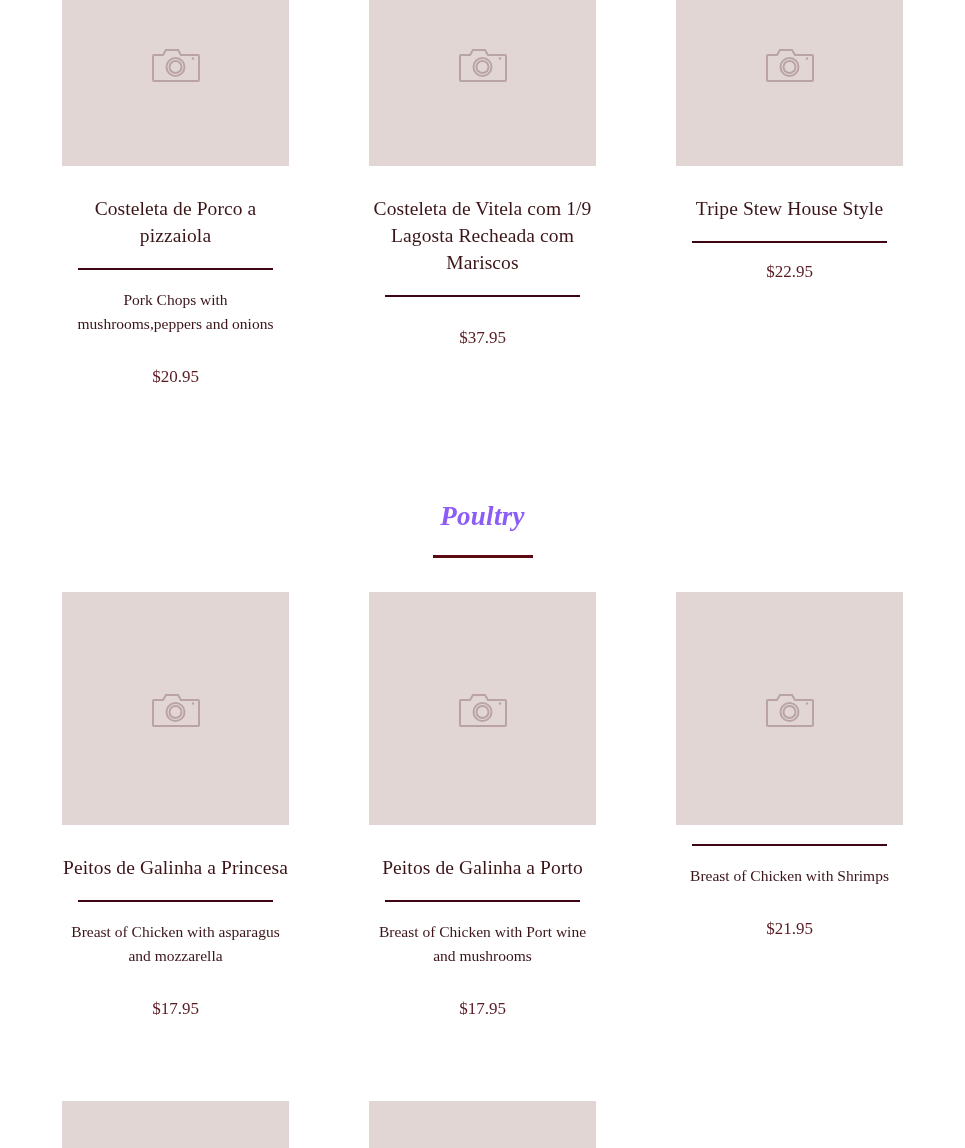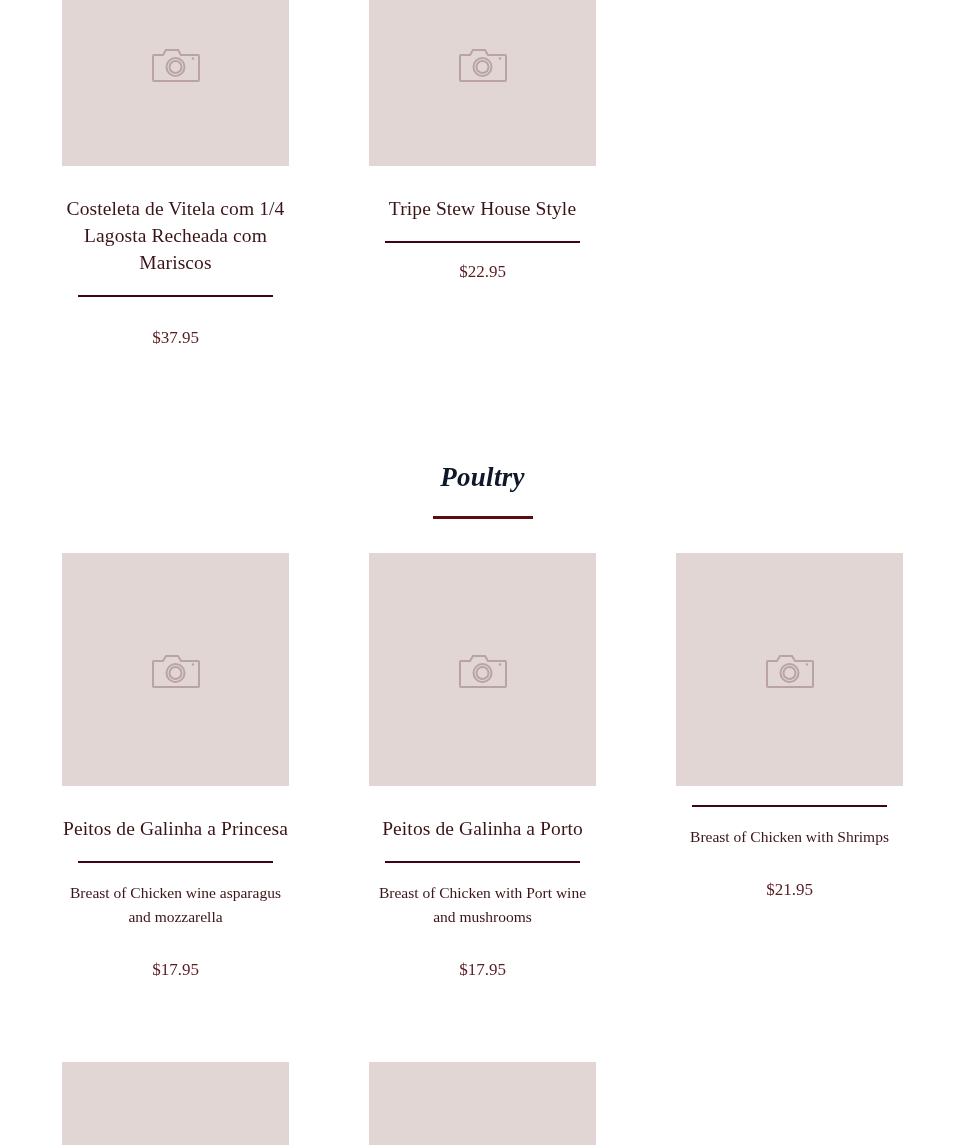--- a/index.html
+++ b/index.html
@@ -95,54 +95,70 @@
     text-align: center;
     margin-top: 110px;
   }
 
   .section-title {
     font-family: "Liberation Serif", "DejaVu Serif", serif;
     font-style: italic;
     font-weight: bold;
     font-size: 27px;
     line-height: 34px;
-    color: #0f172a;
+    color: #8b5cf6;
     letter-spacing: 0.3px;
   }
 
   .section-rule {
     width: 100px;
     height: 3px;
     background: #5c0a12;
     margin: 22px auto 0 auto;
   }
 
   .row-gap { height: 34px; }
   .row-gap-lg { height: 80px; }
 </style>
 </head>
 <body>
 
 <div class="page">
 
   <div class="menu-row">
 
-
     <div class="menu-item">
       <div class="item-image clip-top">
         <span class="camera-icon">
           <svg width="48" height="40" viewBox="0 0 48 40" fill="none" stroke="#b9a3a3" stroke-width="2">
             <path d="M2 11h9l3-5h12l3 5h17a1 1 0 0 1 1 1v24a1 1 0 0 1-1 1H2a1 1 0 0 1-1-1V12a1 1 0 0 1 1-1z"></path>
             <circle cx="23.5" cy="23" r="9"></circle>
             <circle cx="23.5" cy="23" r="6"></circle>
             <circle cx="41" cy="14.5" r="1.2" fill="#b9a3a3" stroke="none"></circle>
           </svg>
         </span>
       </div>
-      <div class="item-title">Costeleta de Vitela com 1/4 Lagosta Recheada com Mariscos</div>
+      <div class="item-title">Costeleta de Porco a pizzaiola</div>
+      <div class="item-divider"></div>
+      <div class="item-desc">Pork Chops with mushrooms,peppers and onions</div>
+      <div class="item-price">$20.95</div>
+    </div>
+
+    <div class="menu-item">
+      <div class="item-image clip-top">
+        <span class="camera-icon">
+          <svg width="48" height="40" viewBox="0 0 48 40" fill="none" stroke="#b9a3a3" stroke-width="2">
+            <path d="M2 11h9l3-5h12l3 5h17a1 1 0 0 1 1 1v24a1 1 0 0 1-1 1H2a1 1 0 0 1-1-1V12a1 1 0 0 1 1-1z"></path>
+            <circle cx="23.5" cy="23" r="9"></circle>
+            <circle cx="23.5" cy="23" r="6"></circle>
+            <circle cx="41" cy="14.5" r="1.2" fill="#b9a3a3" stroke="none"></circle>
+          </svg>
+        </span>
+      </div>
+      <div class="item-title">Costeleta de Vitela com 1/9 Lagosta Recheada com Mariscos</div>
       <div class="item-divider"></div>
       <div class="item-price">$37.95</div>
     </div>
 
     <div class="menu-item">
       <div class="item-image clip-top">
         <span class="camera-icon">
           <svg width="48" height="40" viewBox="0 0 48 40" fill="none" stroke="#b9a3a3" stroke-width="2">
             <path d="M2 11h9l3-5h12l3 5h17a1 1 0 0 1 1 1v24a1 1 0 0 1-1 1H2a1 1 0 0 1-1-1V12a1 1 0 0 1 1-1z"></path>
             <circle cx="23.5" cy="23" r="9"></circle>
@@ -173,21 +189,21 @@
           <svg width="48" height="40" viewBox="0 0 48 40" fill="none" stroke="#b9a3a3" stroke-width="2">
             <path d="M2 11h9l3-5h12l3 5h17a1 1 0 0 1 1 1v24a1 1 0 0 1-1 1H2a1 1 0 0 1-1-1V12a1 1 0 0 1 1-1z"></path>
             <circle cx="23.5" cy="23" r="9"></circle>
             <circle cx="23.5" cy="23" r="6"></circle>
             <circle cx="41" cy="14.5" r="1.2" fill="#b9a3a3" stroke="none"></circle>
           </svg>
         </span>
       </div>
       <div class="item-title">Peitos de Galinha a Princesa</div>
       <div class="item-divider"></div>
-      <div class="item-desc">Breast of Chicken wine asparagus and mozzarella</div>
+      <div class="item-desc">Breast of Chicken with asparagus and mozzarella</div>
       <div class="item-price">$17.95</div>
     </div>
 
     <div class="menu-item">
       <div class="item-image tall">
         <span class="camera-icon">
           <svg width="48" height="40" viewBox="0 0 48 40" fill="none" stroke="#b9a3a3" stroke-width="2">
             <path d="M2 11h9l3-5h12l3 5h17a1 1 0 0 1 1 1v24a1 1 0 0 1-1 1H2a1 1 0 0 1-1-1V12a1 1 0 0 1 1-1z"></path>
             <circle cx="23.5" cy="23" r="9"></circle>
             <circle cx="23.5" cy="23" r="6"></circle>

